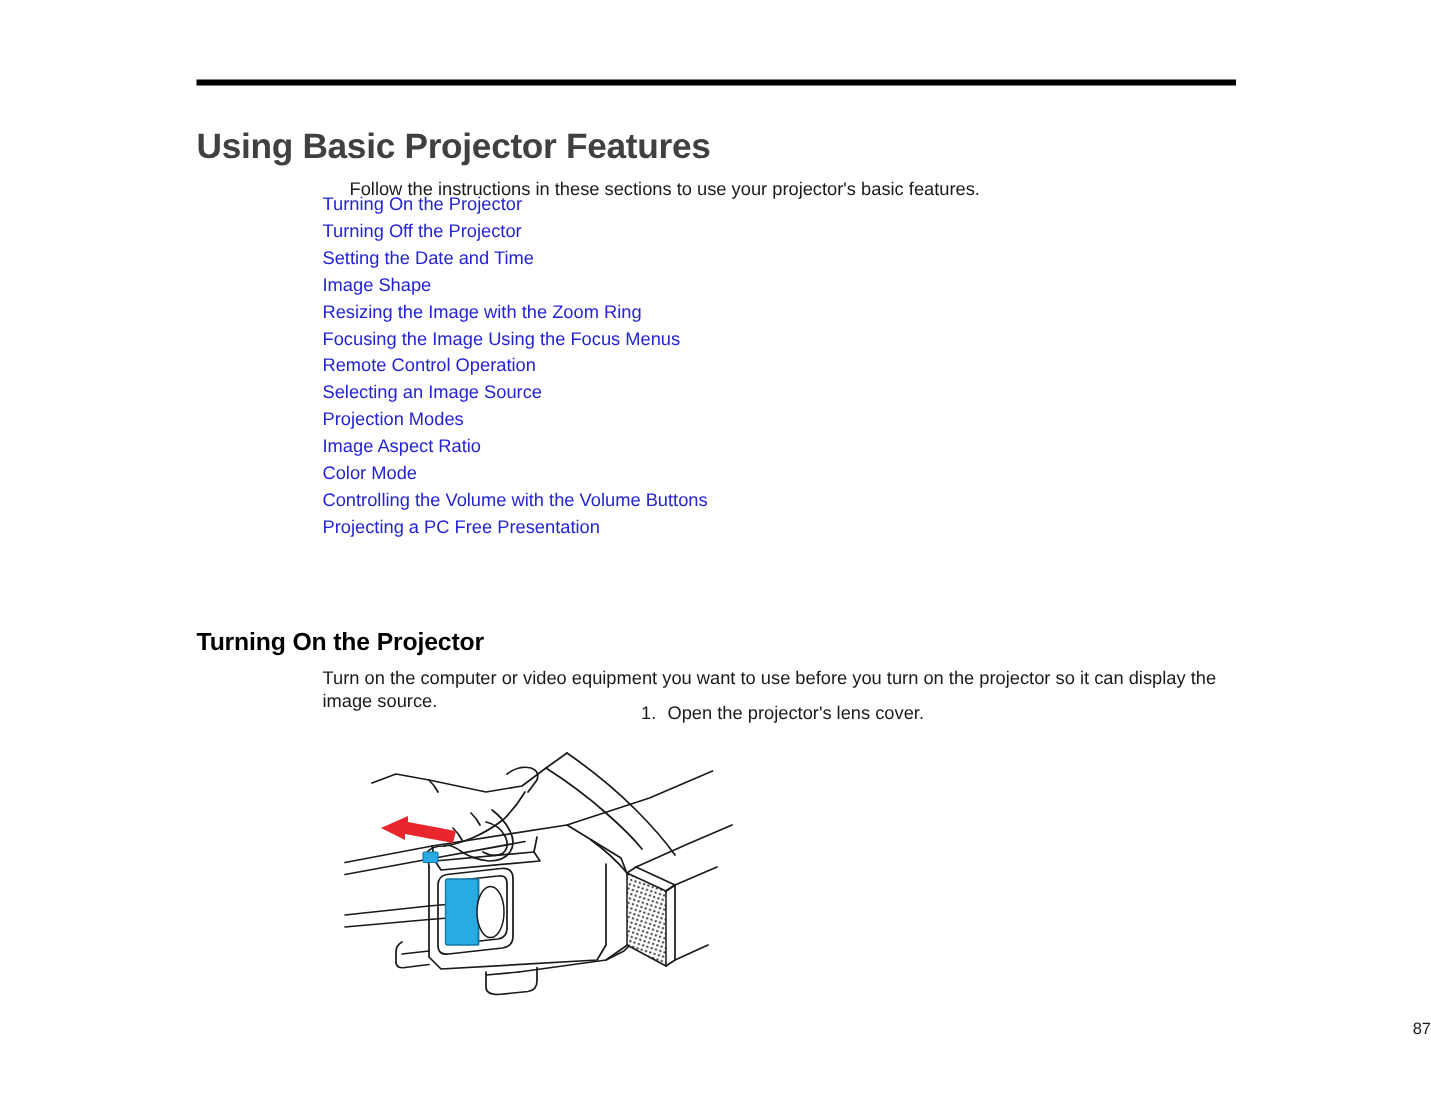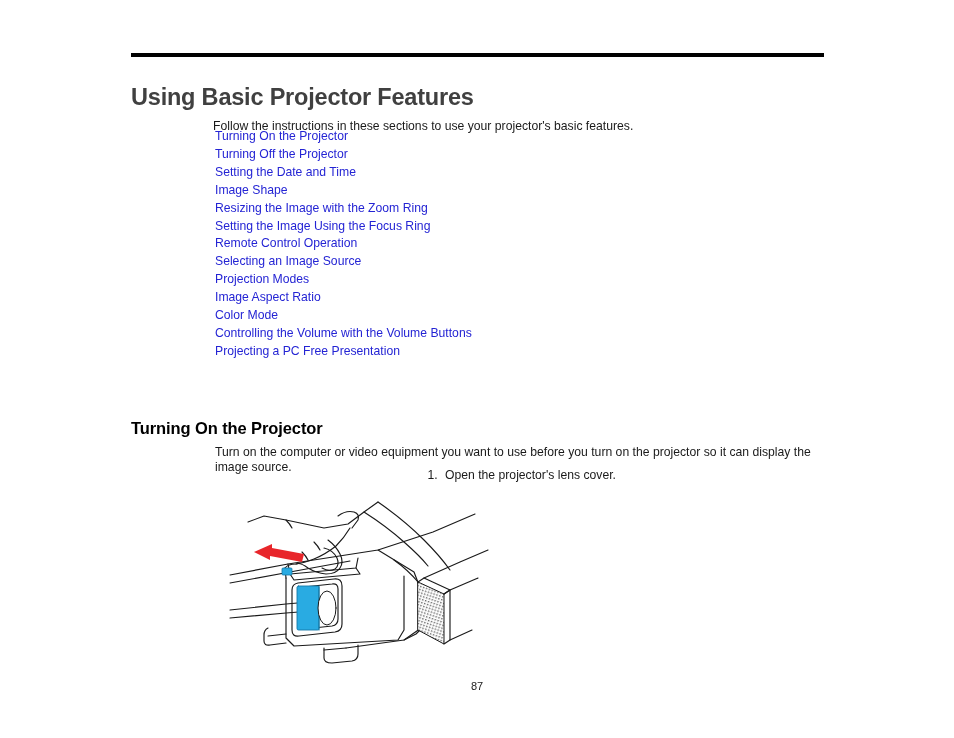--- a/index.html
+++ b/index.html
@@ -40,21 +40,21 @@
     font-size: 23.5px;
     font-weight: bold;
     letter-spacing: -0.2px;
     color: #404040;
     white-space: nowrap;
   }
 
   
   .intro {
     position: absolute;
-    left: 213px;
+    left: 233px;
     top: 107px;
     width: 620px;
     font-size: 12.2px;
     line-height: 15px;
     color: #1a1a1a;
   }
 
   
   .link-list {
     position: absolute;
@@ -122,21 +122,21 @@
   .figure svg {
     display: block;
   }
 
   
   .page-number {
     position: absolute;
     left: 0;
     top: 680px;
     width: 954px;
-    text-align: center;
+    text-align: right;
     font-size: 11px;
     color: #1a1a1a;
   }
 </style>
 </head>
 <body>
 
 <div class="page">
 
   <div class="top-rule"></div>
@@ -144,21 +144,21 @@
   <h1 class="page-title">Using Basic Projector Features</h1>
 
   <p class="intro">Follow the instructions in these sections to use your projector's basic features.</p>
 
   <nav class="link-list">
     <a class="link-item">Turning On the Projector</a>
     <a class="link-item">Turning Off the Projector</a>
     <a class="link-item">Setting the Date and Time</a>
     <a class="link-item">Image Shape</a>
     <a class="link-item">Resizing the Image with the Zoom Ring</a>
-    <a class="link-item">Setting the Image Using the Focus Ring</a>
+    <a class="link-item">Focusing the Image Using the Focus Menus</a>
     <a class="link-item">Remote Control Operation</a>
     <a class="link-item">Selecting an Image Source</a>
     <a class="link-item">Projection Modes</a>
     <a class="link-item">Image Aspect Ratio</a>
     <a class="link-item">Color Mode</a>
     <a class="link-item">Controlling the Volume with the Volume Buttons</a>
     <a class="link-item">Projecting a PC Free Presentation</a>
   </nav>
 
   <h2 class="section-heading">Turning On the Projector</h2>

